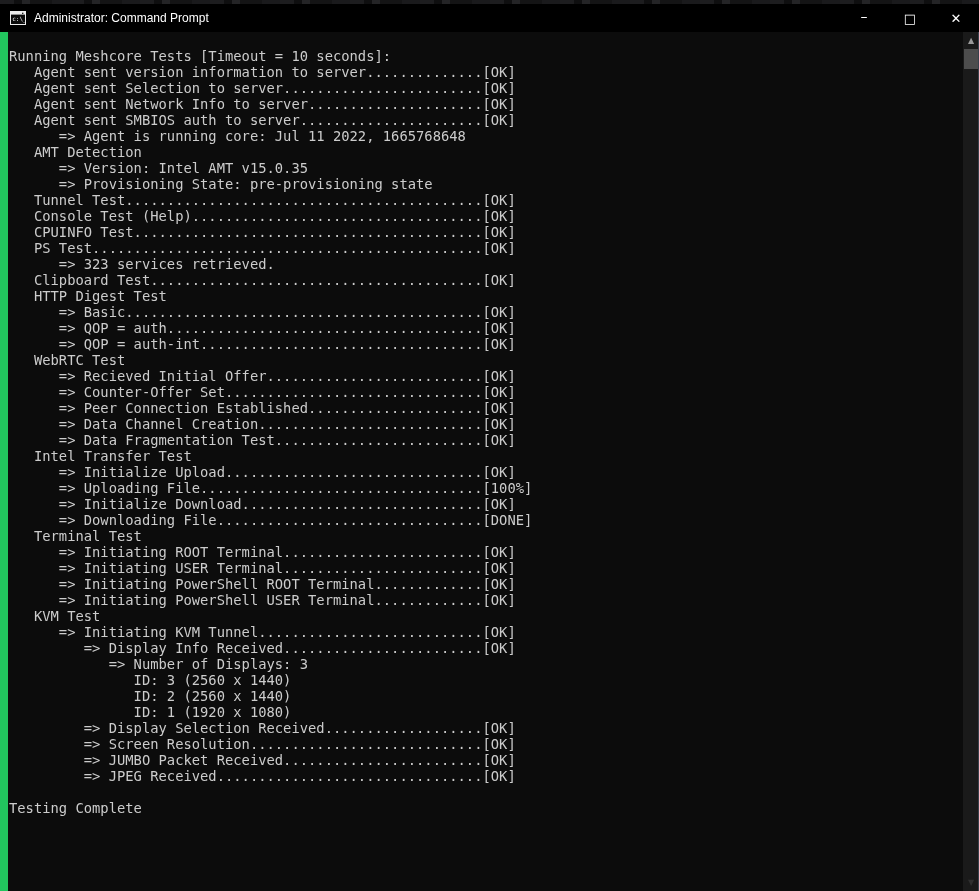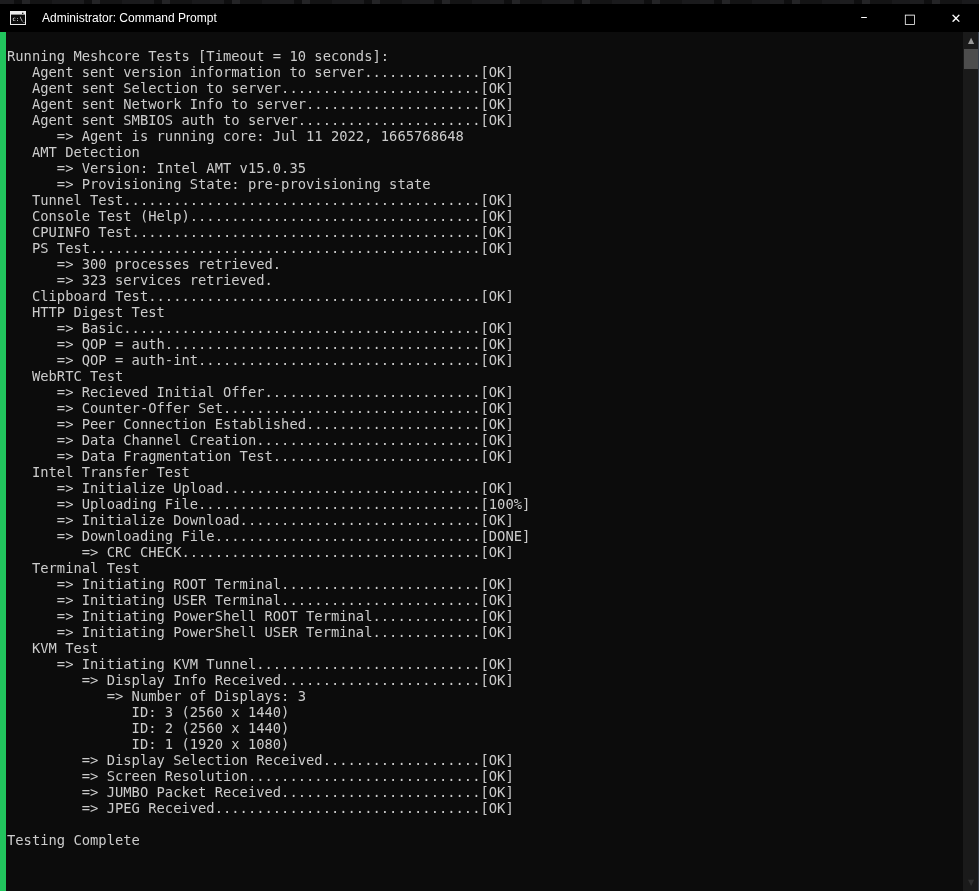--- a/index.html
+++ b/index.html
@@ -20,21 +20,21 @@
   }
 
   
   .titlebar {
     position: absolute; top: 4px; left: 0; width: 979px; height: 28px;
     background: #000000;
     display: flex; align-items: center;
   }
   .app-icon { width: 16px; height: 16px; margin-left: 10px; display: inline-block; }
   .window-title {
-    margin-left: 16px;
+    margin-left: 8px;
     font-family: "Liberation Sans", sans-serif;
     font-size: 12px; color: #ffffff; white-space: nowrap;
   }
   .controls { margin-left: auto; display: flex; height: 28px; }
   .ctrl {
     width: 46px; height: 28px;
     background: transparent; border: none;
     color: #ffffff;
     display: flex; align-items: center; justify-content: center;
     font-family: "DejaVu Sans", sans-serif;
@@ -42,21 +42,21 @@
   }
   .ctrl .glyph { line-height: 1; }
   .ctrl.min .glyph { font-size: 14px; transform: translateY(-2px); }
   .ctrl.max .glyph { font-size: 13px; }
   .ctrl.close .glyph { font-size: 13px; }
 
   
   .console {
     position: absolute; top: 32px; left: 0; width: 963px; height: 859px;
     background: #0C0C0C;
-    border-left: 6px solid #22c55e;
+    border-left: 8px solid #22c55e;
     padding: 16px 0 0 1px;
     overflow: hidden;
   }
   .console-line {
     white-space: pre;
     font-family: "DejaVu Sans Mono", monospace;
     font-size: 13.8px;
     line-height: 16px;
     height: 16px;
     color: #CCCCCC;
@@ -119,39 +119,37 @@
       <div class="console-line">   Agent sent Network Info to server.....................[OK]</div>
       <div class="console-line">   Agent sent SMBIOS auth to server......................[OK]</div>
       <div class="console-line">      =&gt; Agent is running core: Jul 11 2022, 1665768648</div>
       <div class="console-line">   AMT Detection</div>
       <div class="console-line">      =&gt; Version: Intel AMT v15.0.35</div>
       <div class="console-line">      =&gt; Provisioning State: pre-provisioning state</div>
       <div class="console-line">   Tunnel Test...........................................[OK]</div>
       <div class="console-line">   Console Test (Help)...................................[OK]</div>
       <div class="console-line">   CPUINFO Test..........................................[OK]</div>
       <div class="console-line">   PS Test...............................................[OK]</div>
-      <div class="console-line">      =&gt; 300 processes retrieved.</div>
       <div class="console-line">      =&gt; 323 services retrieved.</div>
       <div class="console-line">   Clipboard Test........................................[OK]</div>
       <div class="console-line">   HTTP Digest Test</div>
       <div class="console-line">      =&gt; Basic...........................................[OK]</div>
       <div class="console-line">      =&gt; QOP = auth......................................[OK]</div>
       <div class="console-line">      =&gt; QOP = auth-int..................................[OK]</div>
       <div class="console-line">   WebRTC Test</div>
       <div class="console-line">      =&gt; Recieved Initial Offer..........................[OK]</div>
       <div class="console-line">      =&gt; Counter-Offer Set...............................[OK]</div>
       <div class="console-line">      =&gt; Peer Connection Established.....................[OK]</div>
       <div class="console-line">      =&gt; Data Channel Creation...........................[OK]</div>
       <div class="console-line">      =&gt; Data Fragmentation Test.........................[OK]</div>
       <div class="console-line">   Intel Transfer Test</div>
       <div class="console-line">      =&gt; Initialize Upload...............................[OK]</div>
       <div class="console-line">      =&gt; Uploading File..................................[100%]</div>
       <div class="console-line">      =&gt; Initialize Download.............................[OK]</div>
       <div class="console-line">      =&gt; Downloading File................................[DONE]</div>
-      <div class="console-line">         =&gt; CRC CHECK....................................[OK]</div>
       <div class="console-line">   Terminal Test</div>
       <div class="console-line">      =&gt; Initiating ROOT Terminal........................[OK]</div>
       <div class="console-line">      =&gt; Initiating USER Terminal........................[OK]</div>
       <div class="console-line">      =&gt; Initiating PowerShell ROOT Terminal.............[OK]</div>
       <div class="console-line">      =&gt; Initiating PowerShell USER Terminal.............[OK]</div>
       <div class="console-line">   KVM Test</div>
       <div class="console-line">      =&gt; Initiating KVM Tunnel...........................[OK]</div>
       <div class="console-line">         =&gt; Display Info Received........................[OK]</div>
       <div class="console-line">            =&gt; Number of Displays: 3</div>
       <div class="console-line">               ID: 3 (2560 x 1440)</div>

